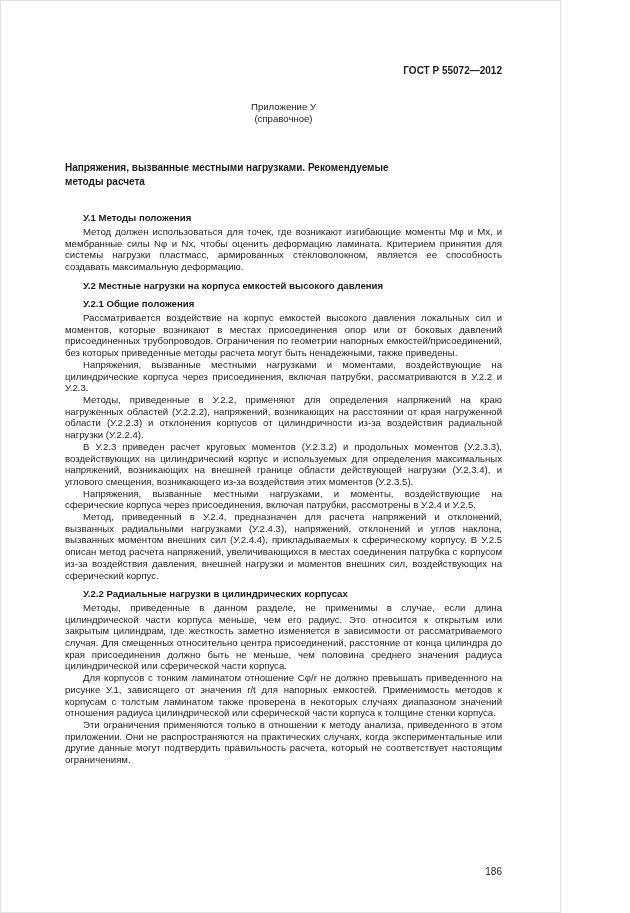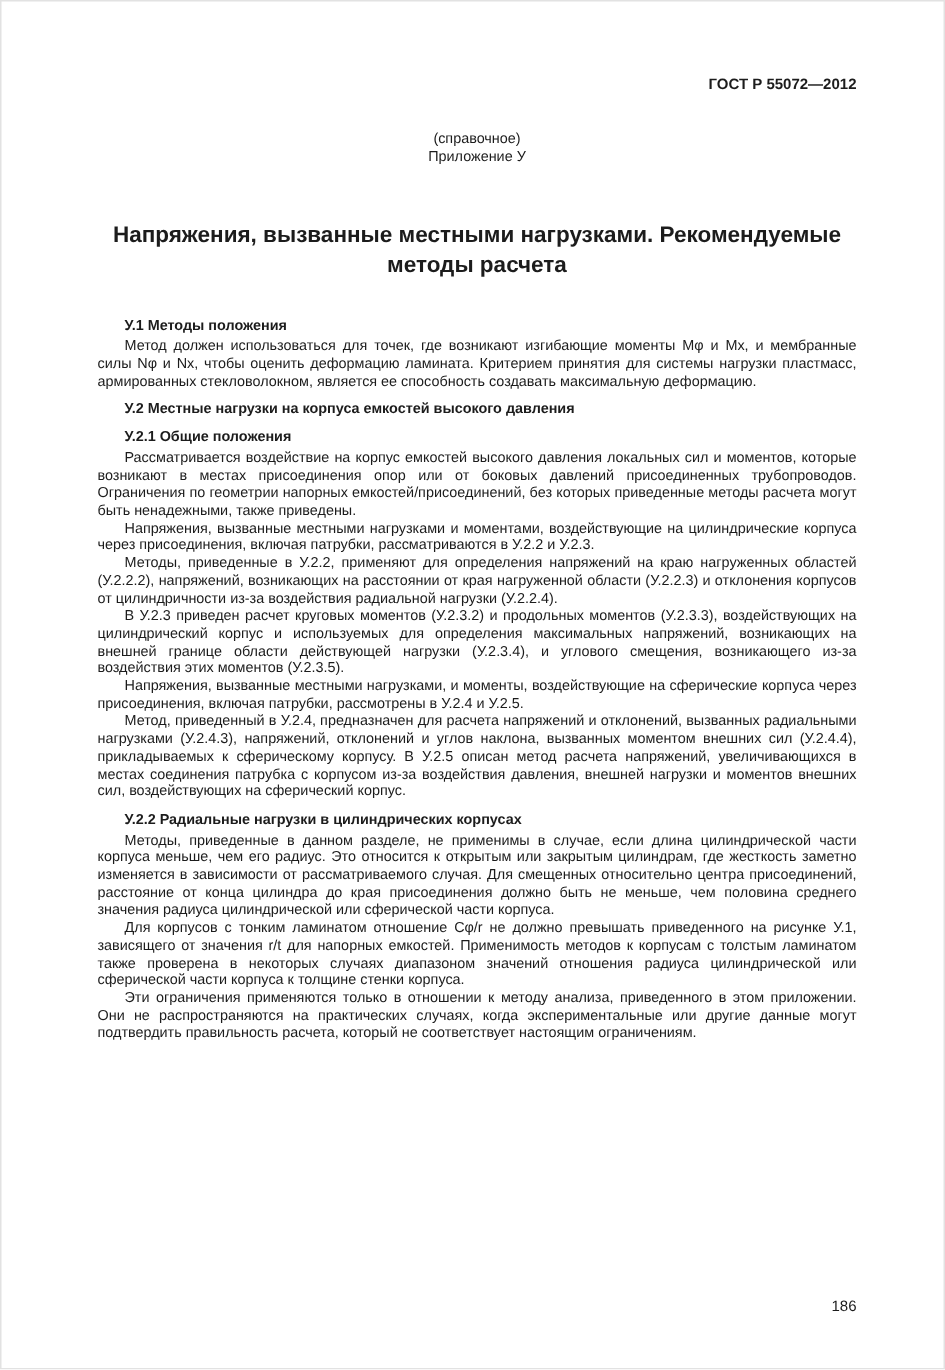--- a/index.html
+++ b/index.html
@@ -1,44 +1,43 @@
 <!DOCTYPE html>
 <html><head>
 <meta charset="utf-8">
 <style>
   html, body { margin: 0; padding: 0; background: #ffffff; }
   .page {
-    width: 630px;
+    width: 561px;
     height: 913px;
     box-sizing: border-box;
     position: relative;
     background: #ffffff;
     border: 1px solid #e2e2e2;
-    padding: 50px 58px 0 64px;
+    padding: 64px 58px 0 64px;
     font-family: "Liberation Sans", "DejaVu Sans", sans-serif;
     font-size: 9.6px;
     line-height: 1.22;
     color: #1c1c1c;
     overflow: hidden;
   }
   .doc-code {
     text-align: right;
     font-weight: bold;
     font-size: 10px;
     margin-bottom: 24px;
   }
   .appendix {
     text-align: center;
     margin-bottom: 36px;
   }
   .appendix div { line-height: 1.25; }
   .doc-title {
-    text-align: center;
     font-weight: bold;
-    font-size: 15px;
+    font-size: 10px;
     line-height: 1.35;
     margin: 0 0 24px 0;
     white-space: pre-line;
   }
   .heading {
     font-weight: bold;
     text-indent: 18px;
     text-align: justify;
     margin: 7px 0 2px 0;
   }
@@ -55,22 +54,22 @@
   }
 </style>
 </head>
 <body>
 
 <div class="page">
 
   <div class="doc-code">ГОСТ Р 55072—2012</div>
 
   <div class="appendix">
+    <div>Приложение У</div>
     <div>(справочное)</div>
-    <div>Приложение У</div>
   </div>
 
   <h1 class="doc-title">Напряжения, вызванные местными нагрузками. Рекомендуемые
 методы расчета</h1>
 
   <p class="heading">У.1 Методы положения</p>
   <p class="para">Метод должен использоваться для точек, где возникают изгибающие моменты Mφ и Mx, и мембранные силы Nφ и Nx, чтобы оценить деформацию ламината. Критерием принятия для системы нагрузки пластмасс, армированных стекловолокном, является ее способность создавать максимальную деформацию.</p>
 
   <p class="heading">У.2 Местные нагрузки на корпуса емкостей высокого давления</p>
 

